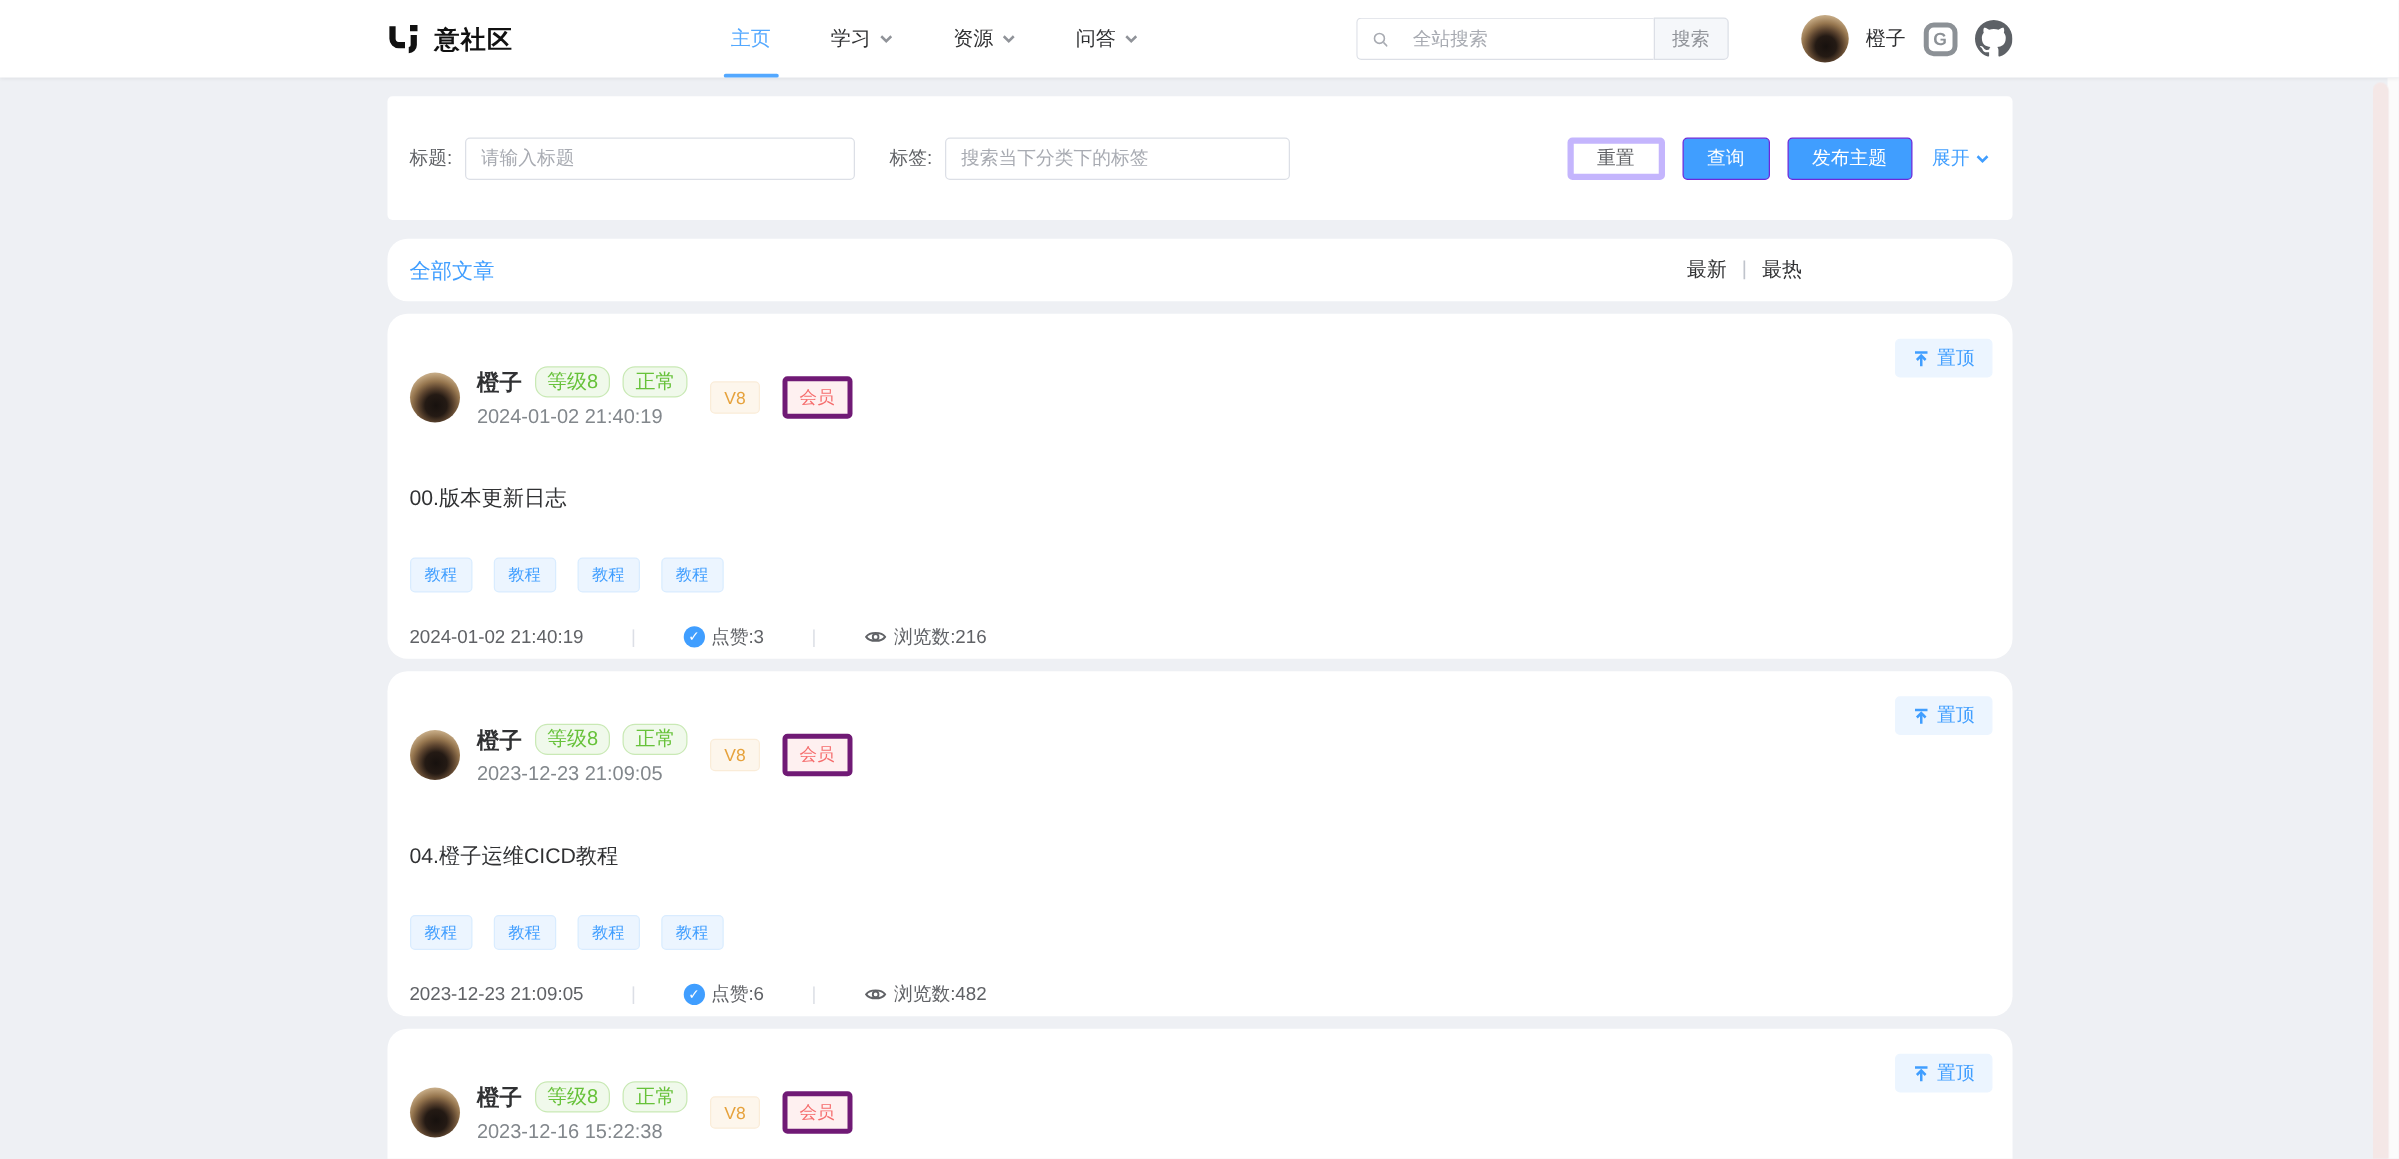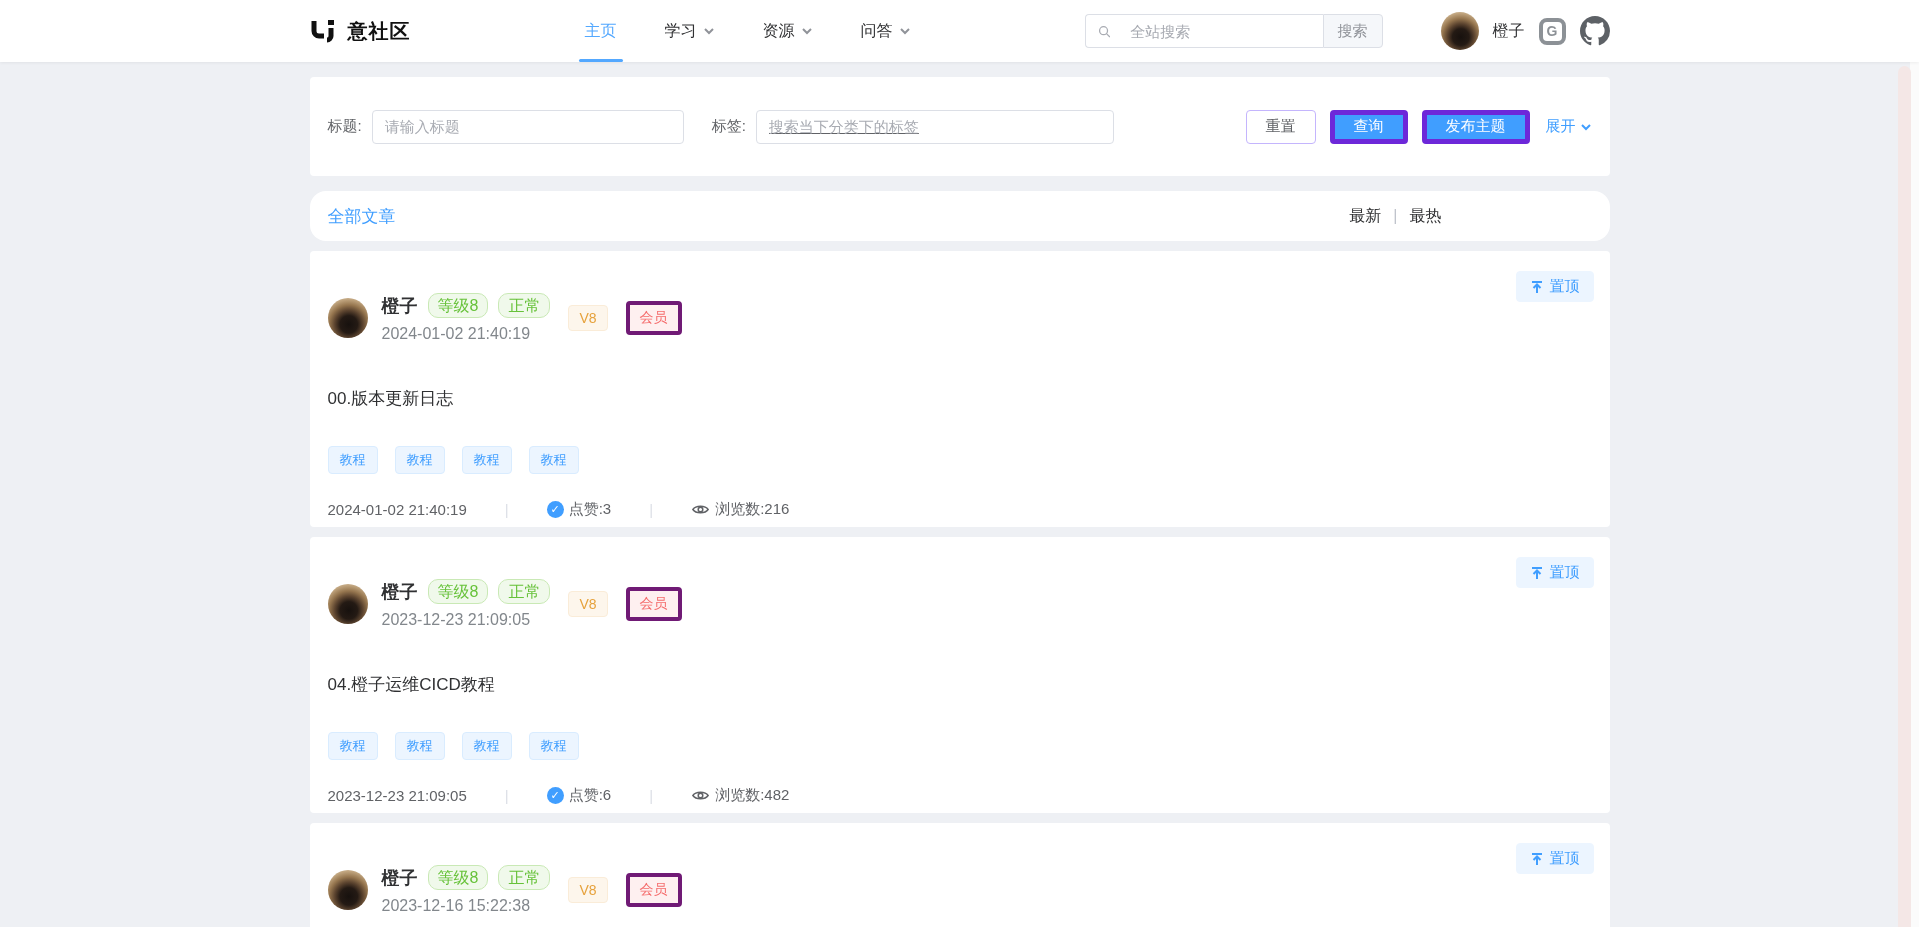--- a/index.html
+++ b/index.html
@@ -66,48 +66,48 @@
     background:#fff; border-radius:4px; margin-top:15px; height:99px;
     display:flex; align-items:center; padding:0 18px;
   }
   .f-label { font-size:15px; color:#606266; margin-right:10px; white-space:nowrap; }
   .f-input {
     height:34px; border:1px solid #dcdfe6; border-radius:4px; padding:0 12px;
     font-size:15px; color:#606266; outline:none; font-family:inherit;
   }
   .f-input::placeholder { color:#a8abb2; }
   .f-input.title { width:312px; margin-right:28px; }
-  .f-input.tag { width:358px;text-decoration:underline; }
+  .f-input.tag { width:276px; }
   .filter-actions { margin-left:auto; display:flex; align-items:center; gap:14px; }
   .btn {
     height:34px; padding:0 19px; border-radius:4px; font-size:15px; cursor:pointer;
     font-family:inherit;
   }
-  .btn-plain { background:#fff; border:1px solid #c4b5fd; color:#606266; }
-  .btn-primary { background:#409eff; border:5px solid #6d28d9; color:#fff; }
+  .btn-plain { background:#fff; border:5px solid #c4b5fd; color:#606266; }
+  .btn-primary { background:#409eff; border:1px solid #6d28d9; color:#fff; }
   .expand-link {
     color:#409eff; font-size:15px; display:flex; align-items:center; gap:4px;
     cursor:pointer; margin-left:2px;
   }
   .expand-link .chev { stroke:#409eff; }
 
   
   .list-header {
     background:#fff; border-radius:16px; margin-top:15px; height:50px;
     display:flex; align-items:center; padding:0 18px;
   }
   .list-title { color:#409eff; font-size:17px; cursor:pointer; }
   .sort-group { margin-left:auto; display:flex; align-items:center; gap:12px;
     margin-right:150px; font-size:16px; color:#303133; }
   .sort-item { cursor:pointer; }
   .sort-divider { color:#c0c4cc; }
 
   
   .post-card {
-    background:#fff; border-radius:4px; margin-top:10px; position:relative;
+    background:#fff; border-radius:16px; margin-top:10px; position:relative;
     padding:20px 18px 24px 18px; height:276px; overflow:hidden;
   }
   .pin-btn {
     position:absolute; top:20px; right:16px; background:#ecf5ff; color:#409eff;
     border:1px solid #ecf5ff; border-radius:4px; height:31px; padding:0 13px;
     font-size:15px; display:flex; align-items:center; gap:6px; cursor:pointer;
     font-family:inherit;
   }
   .pin-icon { width:14px; height:14px; stroke:#409eff; stroke-width:2; fill:none; }
   .user-row { display:flex; align-items:center; margin-top:22px; }

